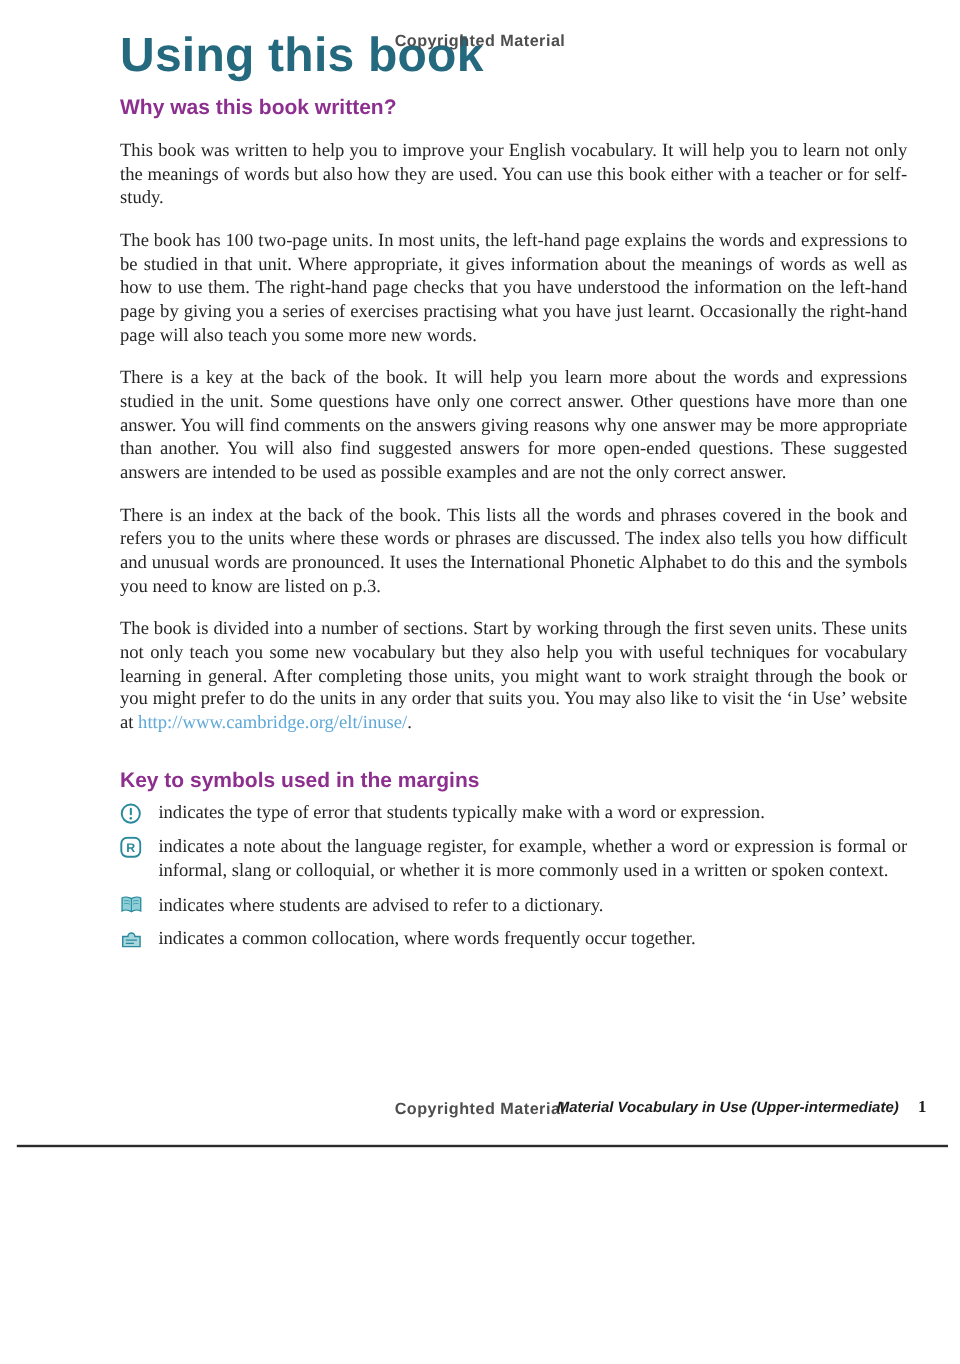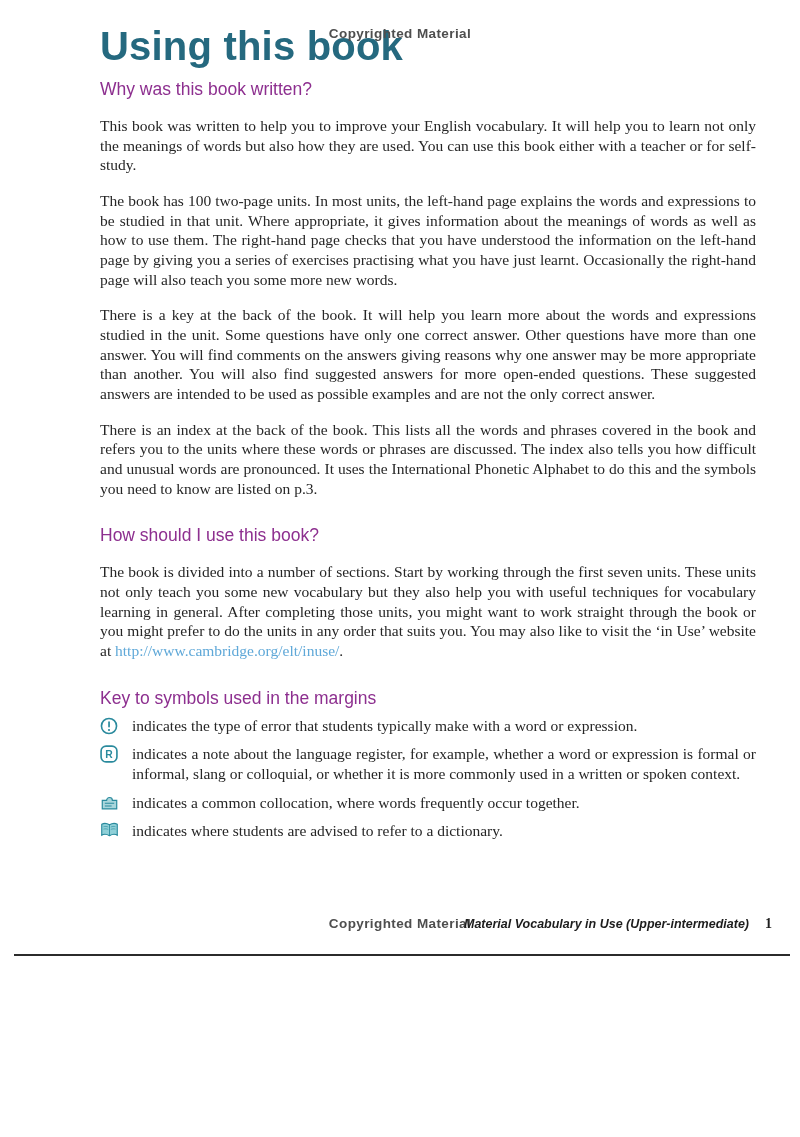--- a/index.html
+++ b/index.html
@@ -20,21 +20,21 @@
     font-family:"Liberation Sans", sans-serif;
     font-weight:700; font-size:13.5px; color:#4e4e4e; letter-spacing:.4px;
   }
   h1.title {
     font-family:"Liberation Sans", sans-serif;
     font-size:40px; font-weight:700; color:#25697f;
     margin:0 0 6px 0; letter-spacing:.2px;
   }
   h2.section-heading {
     font-family:"Liberation Sans", sans-serif;
-    font-size:17.5px; font-weight:400; color:#8d2f8f;
+    font-size:17.5px; font-weight:700; color:#8d2f8f;
     margin:27px 0 7px 0;
   }
   section.sec-first h2.section-heading { margin-top:10px; }
   p.body-text {
     font-size:15.5px; line-height:1.27;
     margin:16px 0 11px 0;
     text-align:justify;
   }
   .link { color:#5fa8d8; text-decoration:none; cursor:pointer; }
   .symbol-list { margin-top:5px; }
@@ -71,21 +71,20 @@
     <p class="body-text">This book was written to help you to improve your English vocabulary. It will help you to learn not only the meanings of words but also how they are used. You can use this book either with a teacher or for self-study.</p>
   </section>
 
   <section>
     <p class="body-text">The book has 100 two-page units. In most units, the left-hand page explains the words and expressions to be studied in that unit. Where appropriate, it gives information about the meanings of words as well as how to use them. The right-hand page checks that you have understood the information on the left-hand page by giving you a series of exercises practising what you have just learnt. Occasionally the right-hand page will also teach you some more new words.</p>
     <p class="body-text">There is a key at the back of the book. It will help you learn more about the words and expressions studied in the unit. Some questions have only one correct answer. Other questions have more than one answer. You will find comments on the answers giving reasons why one answer may be more appropriate than another. You will also find suggested answers for more open-ended questions. These suggested answers are intended to be used as possible examples and are not the only correct answer.</p>
     <p class="body-text">There is an index at the back of the book. This lists all the words and phrases covered in the book and refers you to the units where these words or phrases are discussed. The index also tells you how difficult and unusual words are pronounced. It uses the International Phonetic Alphabet to do this and the symbols you need to know are listed on p.3.</p>
   </section>
 
   <section>
-    <h2 class="section-heading">How should I use this book?</h2>
     <p class="body-text"><span>The book is divided into a number of sections. Start by working through the first seven units. These units not only teach you some new vocabulary but they also help you with useful techniques for vocabulary learning in general. After completing those units, you might want to work straight through the book or you might prefer to do the units in any order that suits you. You may also like to visit the ‘in Use’ website at </span><a class="link">http://www.cambridge.org/elt/inuse/</a><span>.</span></p>
   </section>
 
   <section>
     <h2 class="section-heading">Key to symbols used in the margins</h2>
     <div class="symbol-list">
 
       <div class="symbol-item">
         <span class="symbol-icon">
           <svg viewBox="0 0 20 20" width="18" height="18">
@@ -102,37 +101,37 @@
           <svg viewBox="0 0 20 20" width="18" height="18">
             <rect x="1.2" y="1.2" width="17.6" height="17.6" rx="5.5" fill="none" stroke="#2a8a9d" stroke-width="1.8"></rect>
             <text x="10" y="14.4" text-anchor="middle" font-size="11.5" font-weight="bold" fill="#2a8a9d" font-family="Liberation Sans, sans-serif">R</text>
           </svg>
         </span>
         <span class="symbol-text">indicates a note about the language register, for example, whether a word or expression is formal or informal, slang or colloquial, or whether it is more commonly used in a written or spoken context.</span>
       </div>
 
       <div class="symbol-item">
         <span class="symbol-icon">
-          <svg viewBox="0 0 22 20" width="19" height="17">
-            <path d="M2.5 7.5 h5.1 a3.2 3.2 0 1 1 6.8 0 h5.1 v10 h-17 z" fill="#a9d6dc" stroke="#2a8a9d" stroke-width="1.4"></path>
-            <path d="M5.5 11 h11 M5.5 14.2 h8" stroke="#2a8a9d" stroke-width="1.2" fill="none"></path>
-          </svg>
-        </span>
-        <span class="symbol-text">indicates a common collocation, where words frequently occur together.</span>
-      </div>
-
-      <div class="symbol-item">
-        <span class="symbol-icon">
           <svg viewBox="0 0 22 18" width="19" height="16">
             <path d="M11 3 C8 1.2, 4 1.2, 2 2.4 V15 C4 13.8, 8 13.8, 11 15.6 C14 13.8, 18 13.8, 20 15 V2.4 C18 1.2, 14 1.2, 11 3 Z" fill="#8fd0d8" stroke="#2a8a9d" stroke-width="1.3"></path>
             <line x1="11" y1="3" x2="11" y2="15.6" stroke="#2a8a9d" stroke-width="1"></line>
             <path d="M4 5.2 C6 4.6, 8 4.8, 9.5 5.6 M4 8 C6 7.4, 8 7.6, 9.5 8.4 M12.5 5.6 C14 4.8, 16 4.6, 18 5.2 M12.5 8.4 C14 7.6, 16 7.4, 18 8" stroke="#2a8a9d" stroke-width="0.7" fill="none"></path>
           </svg>
         </span>
         <span class="symbol-text">indicates where students are advised to refer to a dictionary.</span>
+      </div>
+
+      <div class="symbol-item">
+        <span class="symbol-icon">
+          <svg viewBox="0 0 22 20" width="19" height="17">
+            <path d="M2.5 7.5 h5.1 a3.2 3.2 0 1 1 6.8 0 h5.1 v10 h-17 z" fill="#a9d6dc" stroke="#2a8a9d" stroke-width="1.4"></path>
+            <path d="M5.5 11 h11 M5.5 14.2 h8" stroke="#2a8a9d" stroke-width="1.2" fill="none"></path>
+          </svg>
+        </span>
+        <span class="symbol-text">indicates a common collocation, where words frequently occur together.</span>
       </div>
 
     </div>
   </section>
 
   <div class="footer">
     <span class="footer-copy">Copyrighted Material</span>
     <span class="footer-right">
       <span class="book-title">Material Vocabulary in Use (Upper-intermediate)</span>
       <span class="page-num">1</span>

